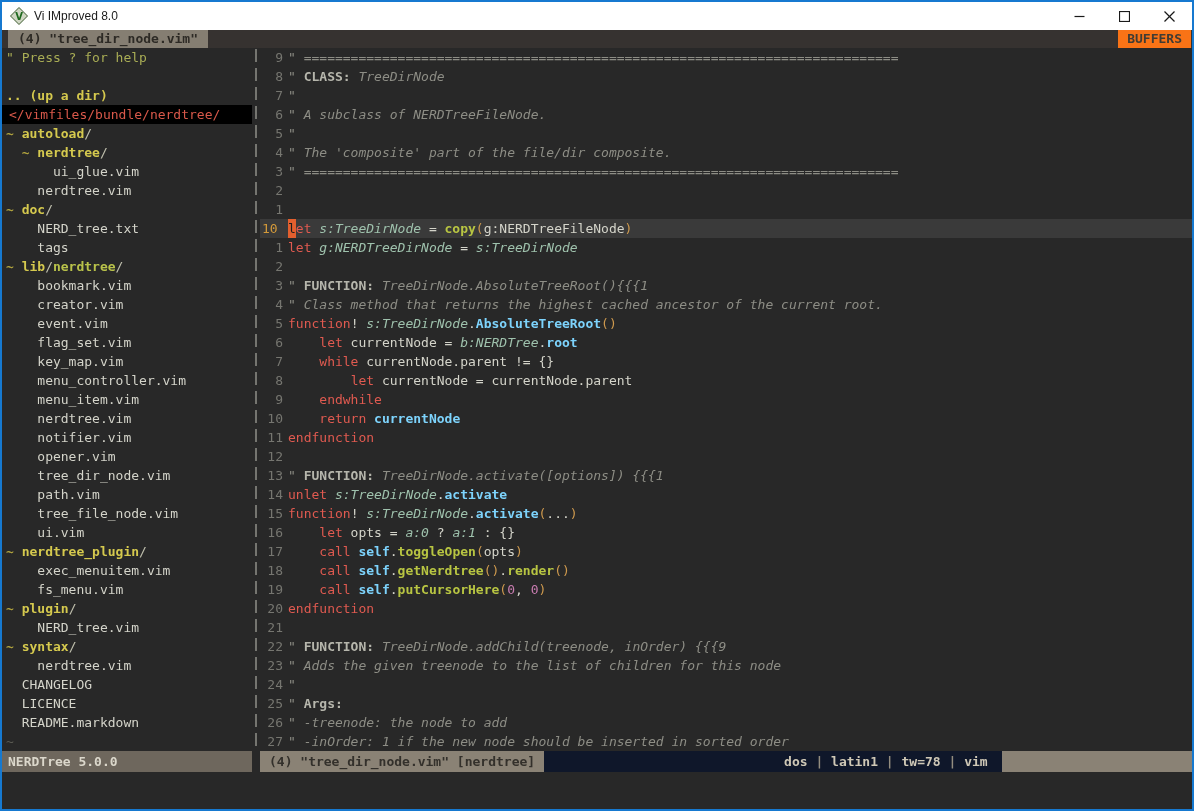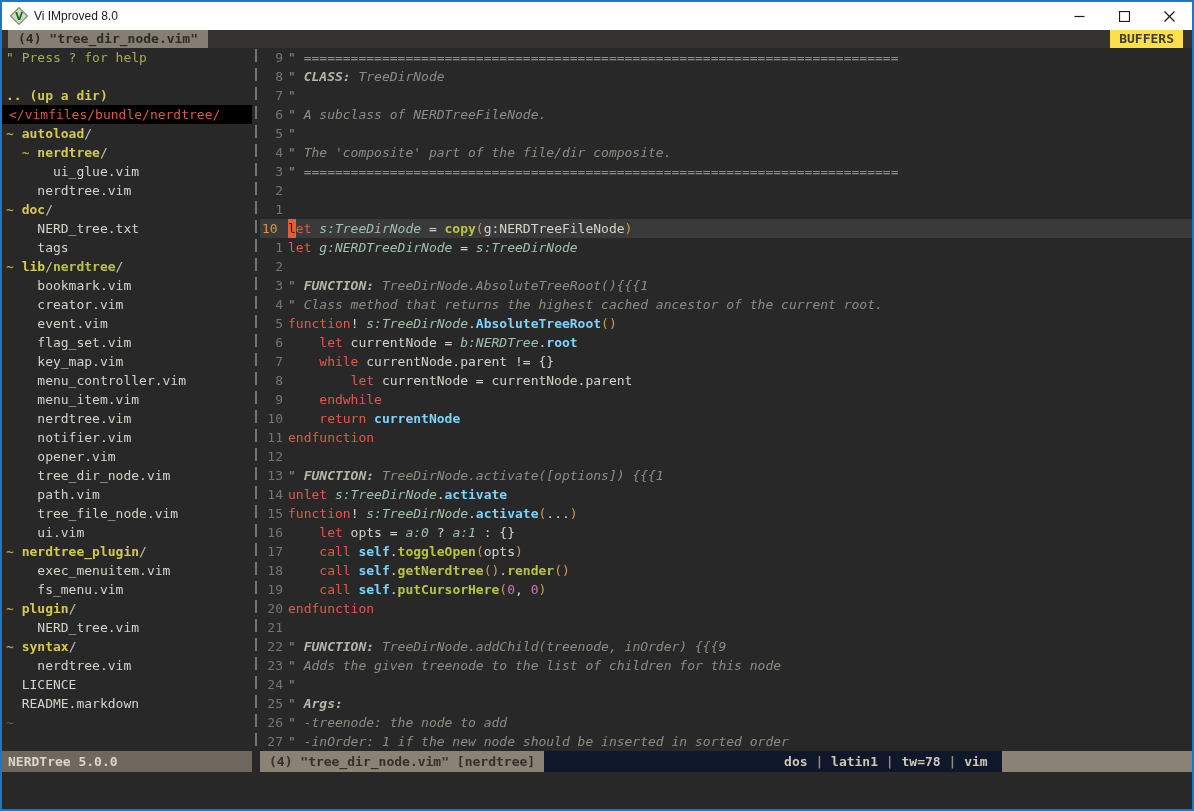--- a/index.html
+++ b/index.html
@@ -16,22 +16,22 @@
   .app-icon { width:18px; height:18px; margin:0 6px 0 8px; flex:0 0 auto; }
   .win-title { font-family:"Liberation Sans", sans-serif; font-size:12px; color:#1a1a1a; }
   .win-btns { margin-left:auto; display:flex; height:100%; }
   .win-btn { width:45px; height:100%; display:flex; align-items:center; justify-content:center; }
   .win-btn svg { display:block; }
   
   .tabline { height:18px; background:#363230; display:flex; align-items:stretch; flex:0 0 auto; }
   .tab-active { margin-left:6px; padding:0 10px; background:#857e72; color:#2d2a25;
     font-size:13px; font-weight:bold; line-height:18px; white-space:pre; }
   .tab-spacer { flex:1; }
-  .buffers-label { padding:0 9px; background:#fde047; color:#413c34; font-size:13px;
-    font-weight:bold; line-height:18px; margin-right:9px; }
+  .buffers-label { padding:0 9px; background:#f97316; color:#413c34; font-size:13px;
+    font-weight:bold; line-height:18px; margin-right:1px; }
   
   .main { display:flex; height:703px; flex:0 0 auto; }
   .sidebar { width:250px; overflow:hidden; flex:0 0 auto; }
   .trow { height:19px; line-height:19px; font-size:13px; white-space:pre; padding-left:4px; color:#d4d4ca; }
   .trow.help { color:#a9ad55; }
   .trow.up { color:#d5c94e; font-weight:bold; }
   .trow.root { color:#d8584a; background:#000000; padding-left:7px; }
   .trow.filler { color:#5a5a52; }
   .t-sp { }
   .t-tilde { color:#b1a33e; font-weight:bold; }
@@ -40,21 +40,21 @@
   .t-slash { color:#c0c0ae; }
   .vsep { width:8px; flex:0 0 auto; background:
     repeating-linear-gradient(to bottom, #757570 0px, #757570 13px, transparent 13px, transparent 19px);
     background-size:2px 19px; background-repeat:repeat-y; background-position:3px 1px; }
   .code { flex:1; overflow:hidden; }
   .crow { height:19px; line-height:19px; font-size:13px; white-space:pre; display:flex; }
   .crow.cur { background:#3a3a3a; }
   .ln { flex:0 0 auto; width:23px; text-align:right; margin-right:5px; color:#767670; }
   .ln.lncur { text-align:left; color:#d49a3a; padding-left:2px; }
   .cm { color:#8d8d85; font-style:italic; }
-  .cb { color:#b6b6ac; font-weight:bold; font-style:italic; }
+  .cb { color:#b6b6ac; font-weight:bold; }
   .kw { color:#e05a50; }
   .id { color:#9fc2ad;font-style:italic; }
   .fn { color:#b8c542; font-weight:bold; }
   .pr { color:#cf9a4e; }
   .nu { color:#c87cb0; }
   .tx { color:#d4d4ca; }
   .bd { color:#7dd3fc; font-weight:bold; }
   .cu { background:#e25f2e; color:#1e1e1e; }
   
   .statusbar { height:21px; flex:0 0 auto; display:flex; align-items:stretch;
@@ -136,20 +136,21 @@
           <div class="trow file">    path.vim</div>
           <div class="trow file">    tree_file_node.vim</div>
           <div class="trow file">    ui.vim</div>
           <div class="trow dir"><span class="t-tilde">~ </span><span class="t-dname">nerdtree_plugin</span><span class="t-slash">/</span></div>
           <div class="trow file">    exec_menuitem.vim</div>
           <div class="trow file">    fs_menu.vim</div>
           <div class="trow dir"><span class="t-tilde">~ </span><span class="t-dname">plugin</span><span class="t-slash">/</span></div>
           <div class="trow file">    NERD_tree.vim</div>
           <div class="trow dir"><span class="t-tilde">~ </span><span class="t-dname">syntax</span><span class="t-slash">/</span></div>
           <div class="trow file">    nerdtree.vim</div>
+          <div class="trow file">  CHANGELOG</div>
           <div class="trow file">  LICENCE</div>
           <div class="trow file">  README.markdown</div>
           <div class="trow filler">~</div>
         </div>
     </div>
     <div class="vsep"></div>
     <div class="code">
       <div>
           <div class="crow"><span class="ln">9</span><span class="cm">" ============================================================================</span></div>
           <div class="crow"><span class="ln">8</span><span class="cm">" </span><span class="cb">CLASS:</span><span class="cm"> TreeDirNode</span></div>

